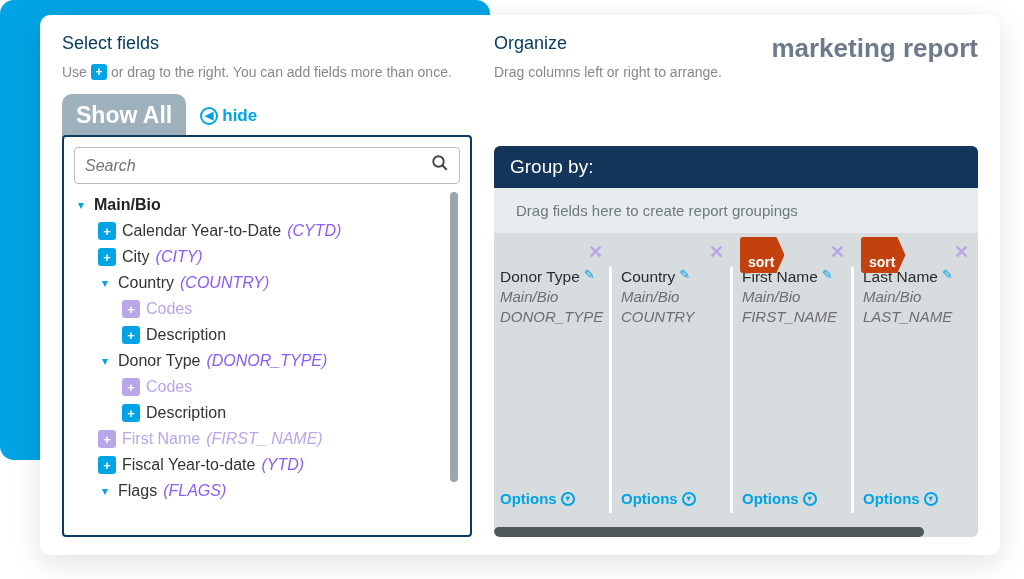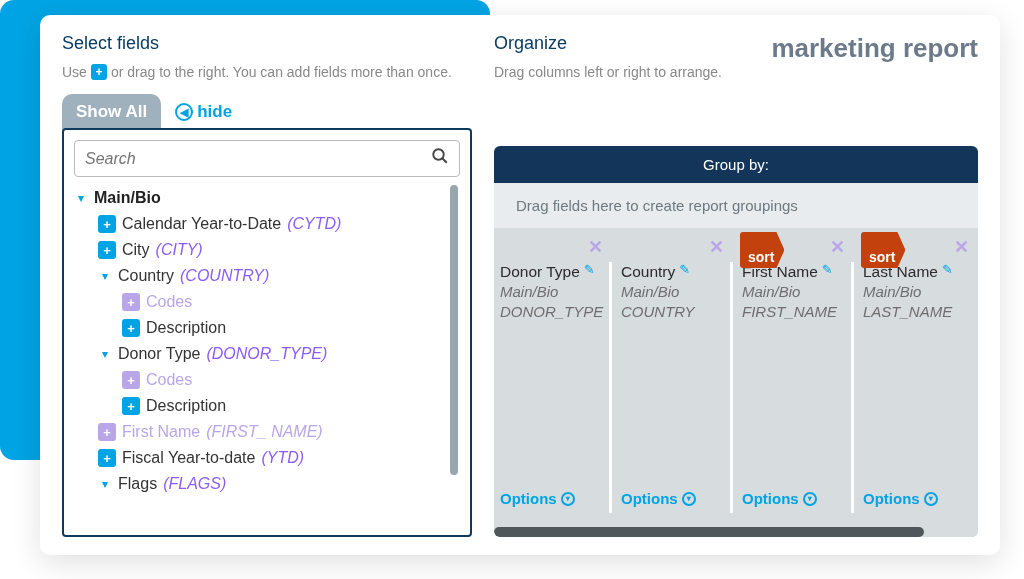--- a/index.html
+++ b/index.html
@@ -9,21 +9,21 @@
   .col { display: flex; flex-direction: column; }
   .col-left { width: 410px; }
   .col-right { flex: 1; position: relative; }
   .section-title { color: #0a3d62; font-size: 18px; font-weight: 500; margin-bottom: 2px; }
   .section-sub { color: #888; font-size: 14px; margin-bottom: 10px; display: flex; align-items: center; gap: 4px; flex-wrap: wrap; margin-top: 8px; }
   .plus-inline { display: inline-flex; width: 16px; height: 16px; background: #00a4e4; color: #fff; border-radius: 3px; align-items: center; justify-content: center; font-size: 12px; font-weight: bold; }
   .report-title { position: absolute; top: 0; right: 0; color: #6c7a89; font-size: 26px; font-weight: 700; white-space: nowrap; }
   
   .tab-row { display: flex; align-items: center; gap: 10px; margin-top: 4px; }
   .tabs { display: flex; }
-  .tab { padding: 8px 14px; font-size: 17px; font-weight: 600; border-top-left-radius: 10px; border-top-right-radius: 10px; cursor: pointer; }
+  .tab { padding: 8px 14px; font-size: 23px; font-weight: 600; border-top-left-radius: 10px; border-top-right-radius: 10px; cursor: pointer; }
   .tab-inactive { background: #9fb1bd; color: #fff; }
   .tab-active { background: #0e3a5e; color: #fff; }
   .hide-link { color: #00a4e4; font-size: 17px; font-weight: 600; display: flex; align-items: center; gap: 4px; cursor: pointer; margin-left: 4px; }
   .hide-icon { width: 18px; height: 18px; border: 2.5px solid #00a4e4; border-radius: 50%; display: inline-flex; align-items: center; justify-content: center; font-size: 11px; font-weight: bold; color: #00a4e4; line-height: 1; }
   
   .tree-box { border: 2.5px solid #0e3a5e; border-top-left-radius: 0; border-radius: 4px; flex: 1; display: flex; flex-direction: column; padding: 10px 10px 10px 10px; margin-top: -2px; min-height: 0; }
   .search-wrap { display: flex; align-items: center; border: 1.5px solid #bbb; border-radius: 4px; padding: 6px 10px; margin-bottom: 8px; background:#fff; }
   .search-input { flex: 1; border: none; outline: none; font-size: 16px; font-style: italic; color: #777; background: transparent; }
   .search-icon { color: #555; font-size: 18px; }
   .tree-scroll { flex: 1; overflow: hidden; position: relative; padding-right: 16px; }
@@ -33,21 +33,21 @@
   .chev { width: 14px; display: inline-flex; justify-content: center; color: #00a4e4; font-size: 12px; }
   .plus { width: 18px; height: 18px; background: #00a4e4; color: #fff; border-radius: 3px; display: inline-flex; align-items: center; justify-content: center; font-size: 13px; font-weight: bold; flex-shrink: 0; }
   .plus.lavender { background: #b9a6e8; }
   .node-code { font-style: italic; color: #8b5cf6; }
   .lavender-text { color: #b9a6e8; }
   .indent-1 { padding-left: 24px; }
   .indent-2 { padding-left: 48px; }
   .bold { font-weight: 600; color: #222; }
   
   .groupby-box { margin-top: 56px; border-radius: 6px; overflow: hidden; display: flex; flex-direction: column; flex: 1; }
-  .groupby-header { background: #13355a; color: #fff; font-size: 15px; padding: 10px 16px; text-align: center; }
+  .groupby-header { background: #13355a; color: #fff; font-size: 19px; padding: 10px 16px; }
   .groupby-hint { background: #e9ecee; color: #6d797f; font-size: 15px; padding: 14px 22px; }
   .columns-viewport { background: #d7dcdf; flex: 1; position: relative; display: flex; flex-direction: column; }
   .columns-row { flex: 1; display: flex; gap: 3px; overflow: hidden; padding-top: 34px; padding-bottom: 14px; }
   .col-card { background: #d7dcdf; width: 118px; flex-shrink: 0; padding: 0 6px 6px 6px; position: relative; border-right: 3px solid #fff; display: flex; flex-direction: column; }
   .col-card:last-child { border-right: none; }
   .close-x { position: absolute; top: -26px; right: 6px; color: #b9a6e8; font-size: 18px; font-weight: 900; cursor: pointer; }
   .sort-chip { position: absolute; top: -30px; left: 4px; background: #c2410c; color: #fff; font-size: 14px; font-weight: 700; padding: 17px 10px 3px 8px; border-radius: 3px; clip-path: polygon(0 0, 82% 0, 100% 50%, 82% 100%, 0 100%); }
   .field-title { font-size: 15.5px; color: #2b2b2b; line-height: 1.3; display: flex; align-items: flex-start; gap: 4px; }
   .pencil { color: #00a4e4; font-size: 13px; }
   .field-sub { font-size: 15px; font-style: italic; color: #6e6e6e; line-height: 1.3; }

